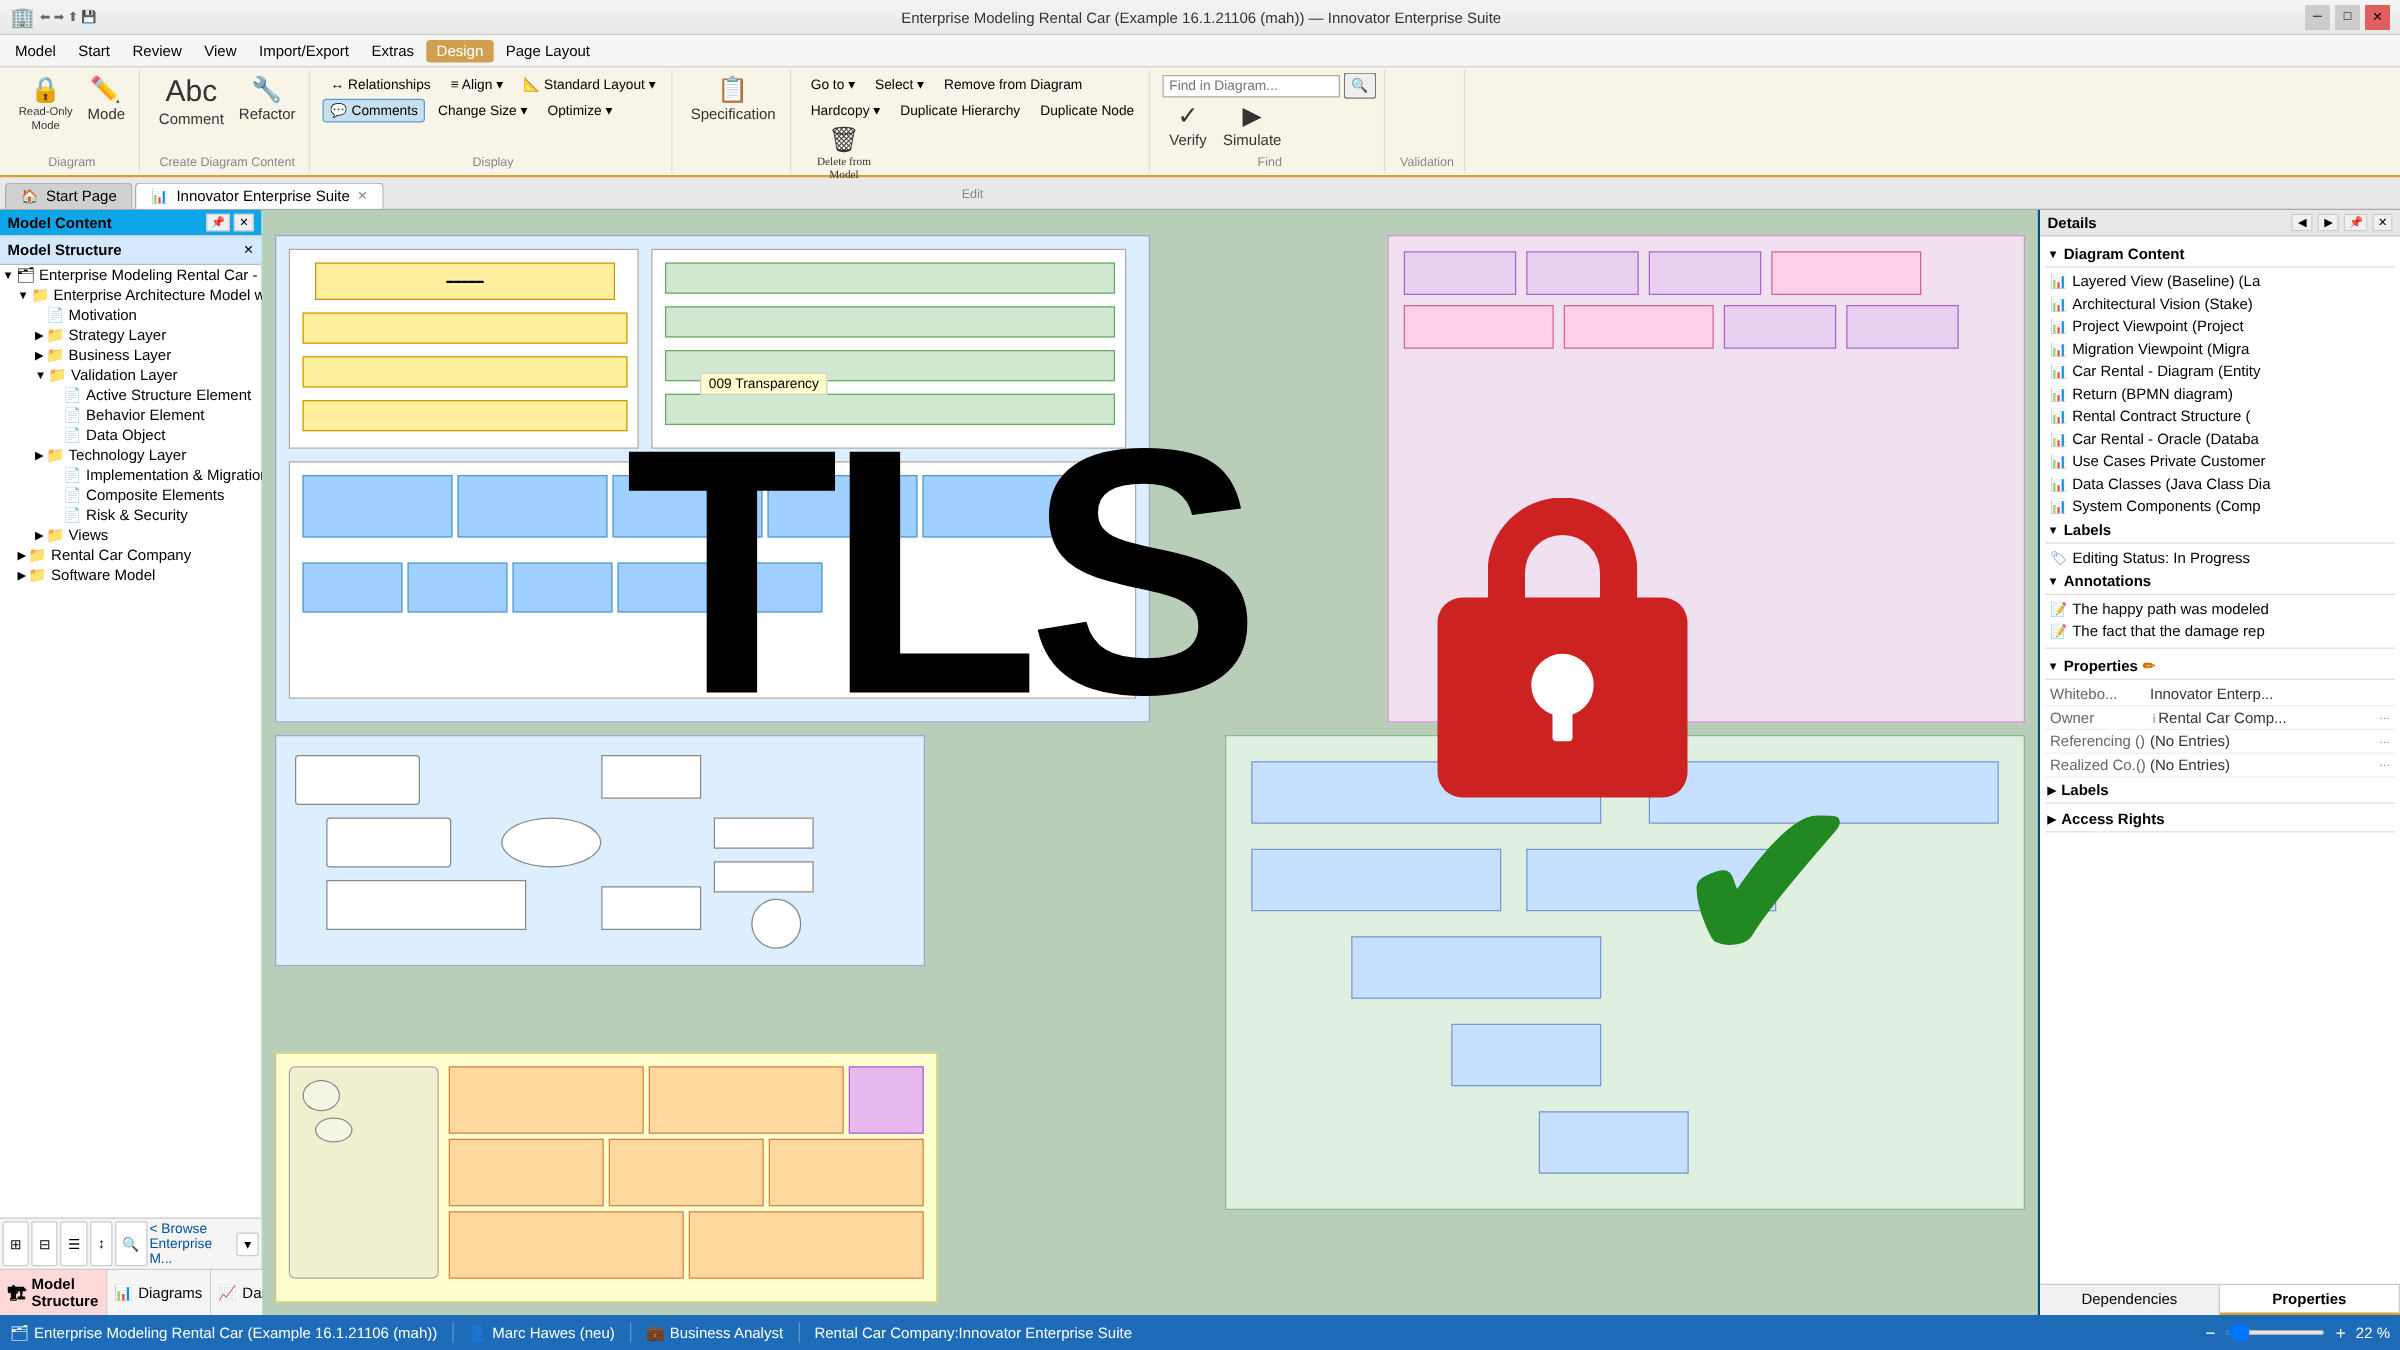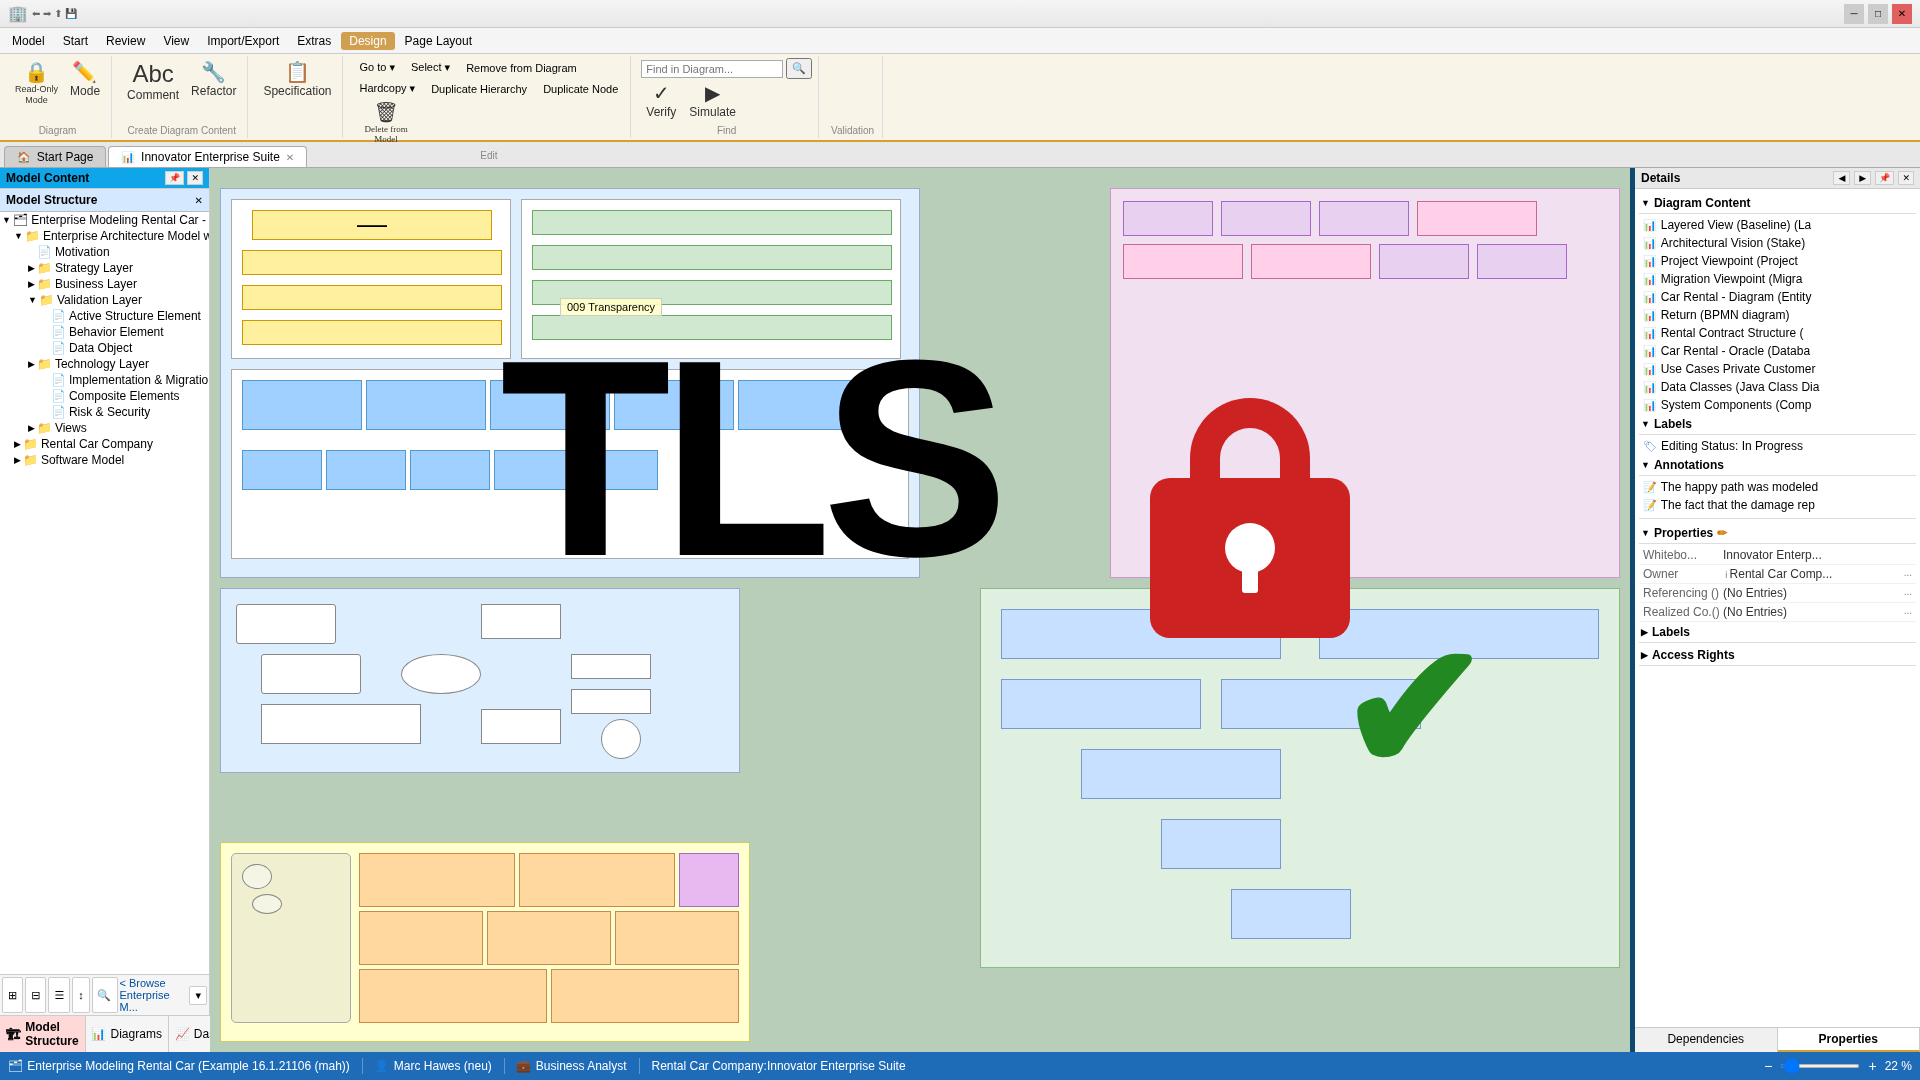--- a/index.html
+++ b/index.html
@@ -263,21 +263,21 @@
       font-size: 180px;
       color: #228822;
       font-weight: 900;
       line-height: 1;
     }
 
     
     #right-panel {
       width: 290px;
       background: white;
-      border-left: 5px solid #0c4a6e;
+      border-left: 2px solid #0c4a6e;
       display: flex;
       flex-direction: column;
       font-size: 11px;
     }
     #right-header {
       background: #e8e8e8;
       padding: 3px 6px;
       font-weight: bold;
       display: flex;
       align-items: center;
@@ -363,20 +363,21 @@
     }
   </style>
 </head>
 <body>
 
 <div id="titlebar">
   <div style="display:flex;gap:4px;align-items:center;">
     <span style="font-size:16px;">🏢</span>
     <span style="font-size:10px;color:#666;">⬅ ➡ ⬆ 💾</span>
   </div>
+  <div class="title">Enterprise Modeling Rental Car (Example 16.1.21106 (mah)) — Innovator Enterprise Suite</div>
   <div class="win-controls">
     <button class="win-btn">─</button>
     <button class="win-btn">□</button>
     <button class="win-btn" style="background:#e06060;">✕</button>
   </div>
 </div>
 
 <div id="menubar">
   <span class="menu-item">Model</span>
   <span class="menu-item">Start</span>
@@ -411,20 +412,35 @@
         <span>Comment</span>
       </button>
       <button class="rb-btn large">
         <span class="rb-icon">🔧</span>
         <span>Refactor</span>
       </button>
     </div>
     <div class="ribbon-group-label">Create Diagram Content</div>
   </div>
 
+  <div class="ribbon-group">
+    <div style="display:flex;flex-direction:column;gap:2px;">
+      <div style="display:flex;gap:4px;">
+        <button class="rb-btn-small">↔ Relationships</button>
+        <button class="rb-btn-small">≡ Align ▾</button>
+        <button class="rb-btn-small">📐 Standard Layout ▾</button>
+      </div>
+      <div style="display:flex;gap:4px;">
+        <button class="rb-btn-small highlighted">💬 Comments</button>
+        <button class="rb-btn-small">Change Size ▾</button>
+        <button class="rb-btn-small">Optimize ▾</button>
+      </div>
+    </div>
+    <div class="ribbon-group-label">Display</div>
+  </div>
 
   <div class="ribbon-group" style="min-width:60px;">
     <button class="rb-btn large" style="margin:0 auto;">
       <span class="rb-icon">📋</span>
       <span>Specification</span>
     </button>
     <div class="ribbon-group-label"></div>
   </div>
 
   <div class="ribbon-group">

